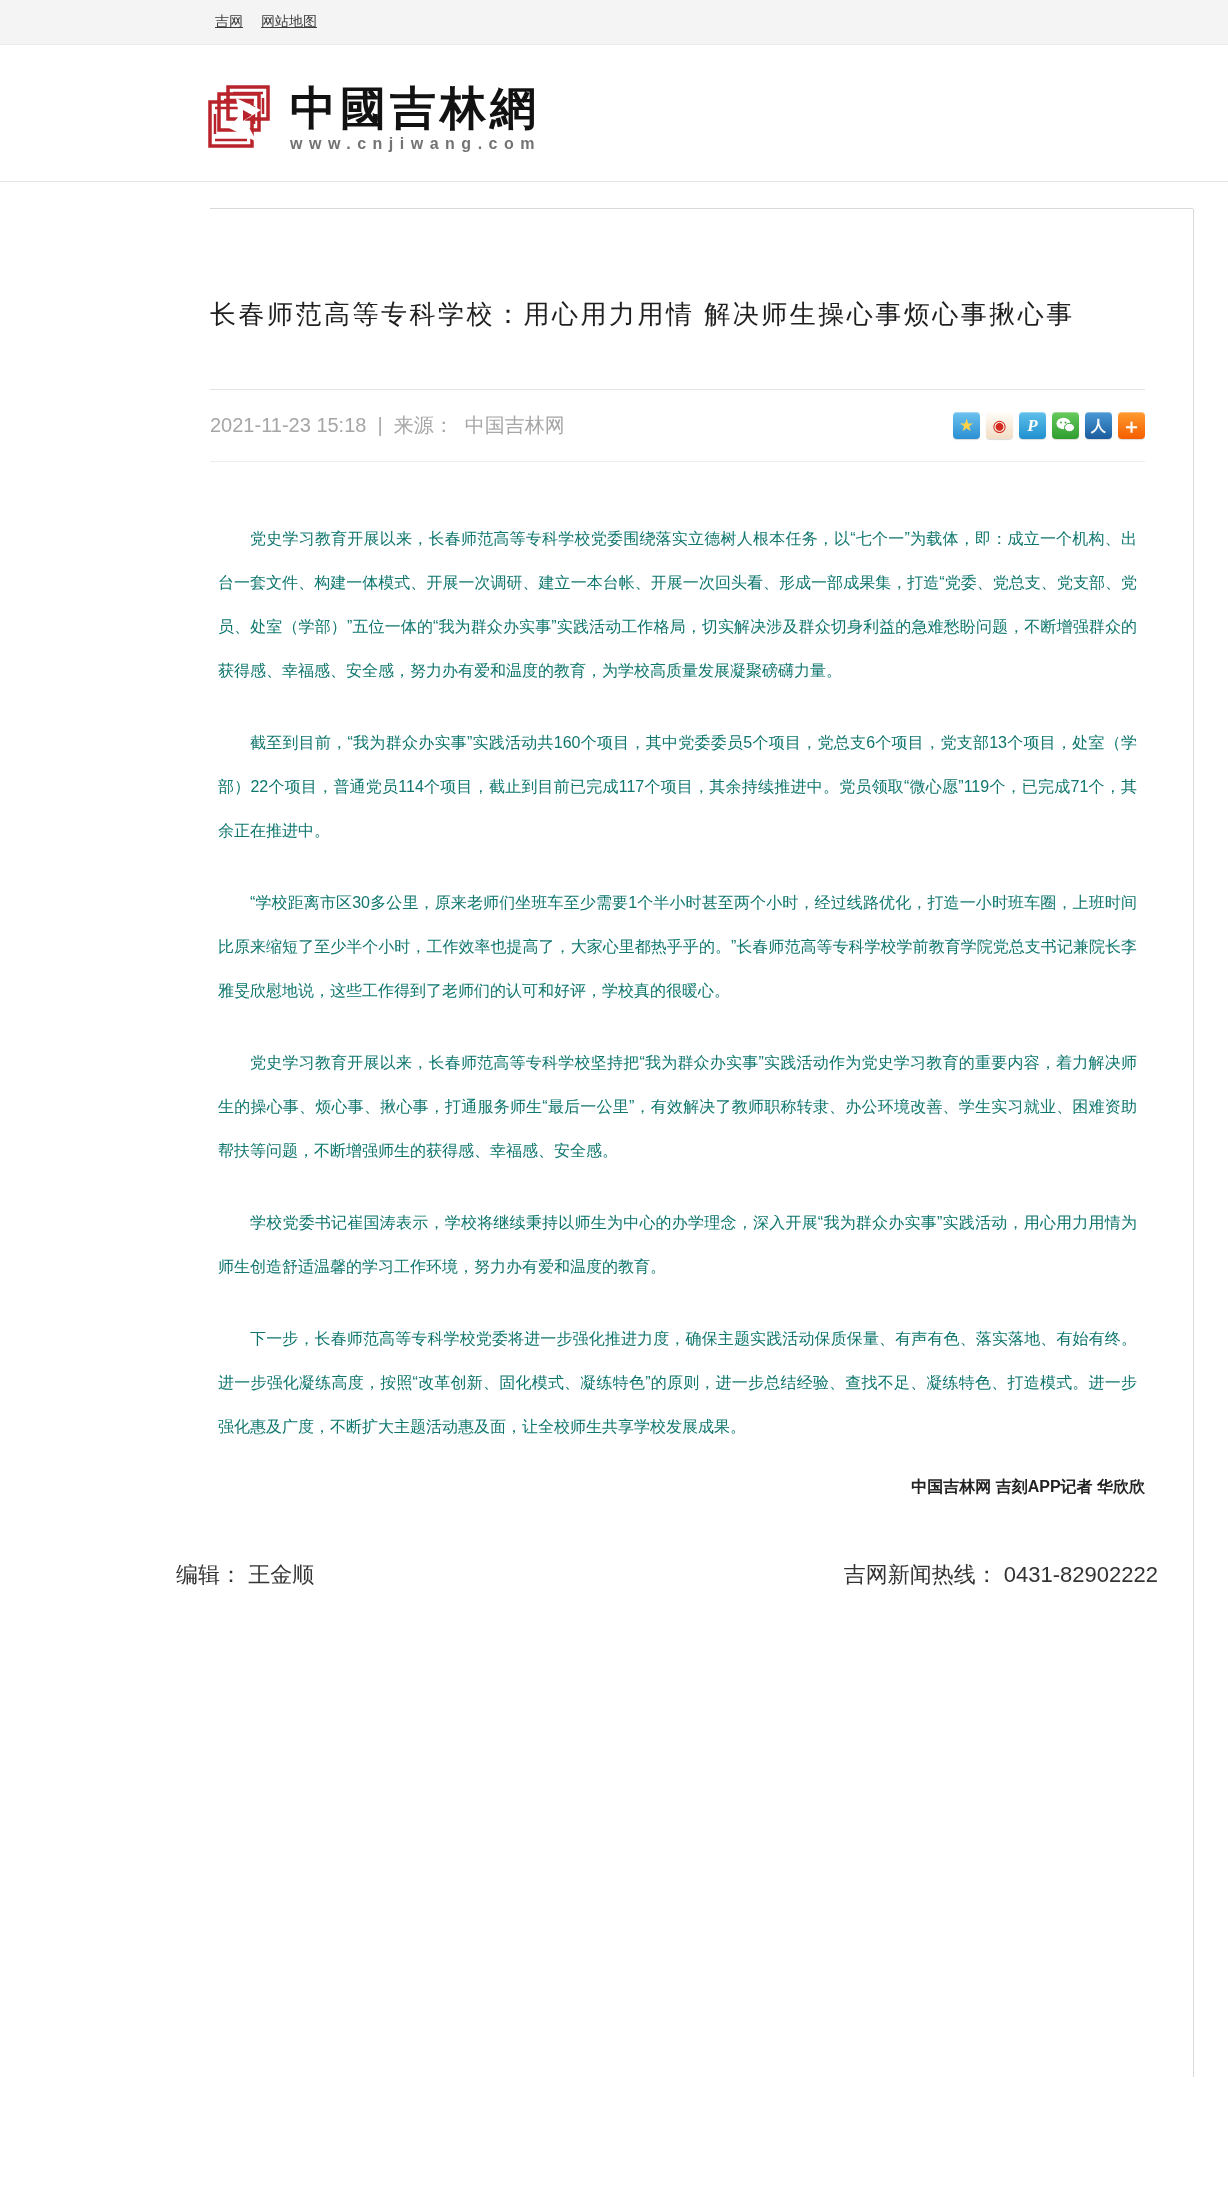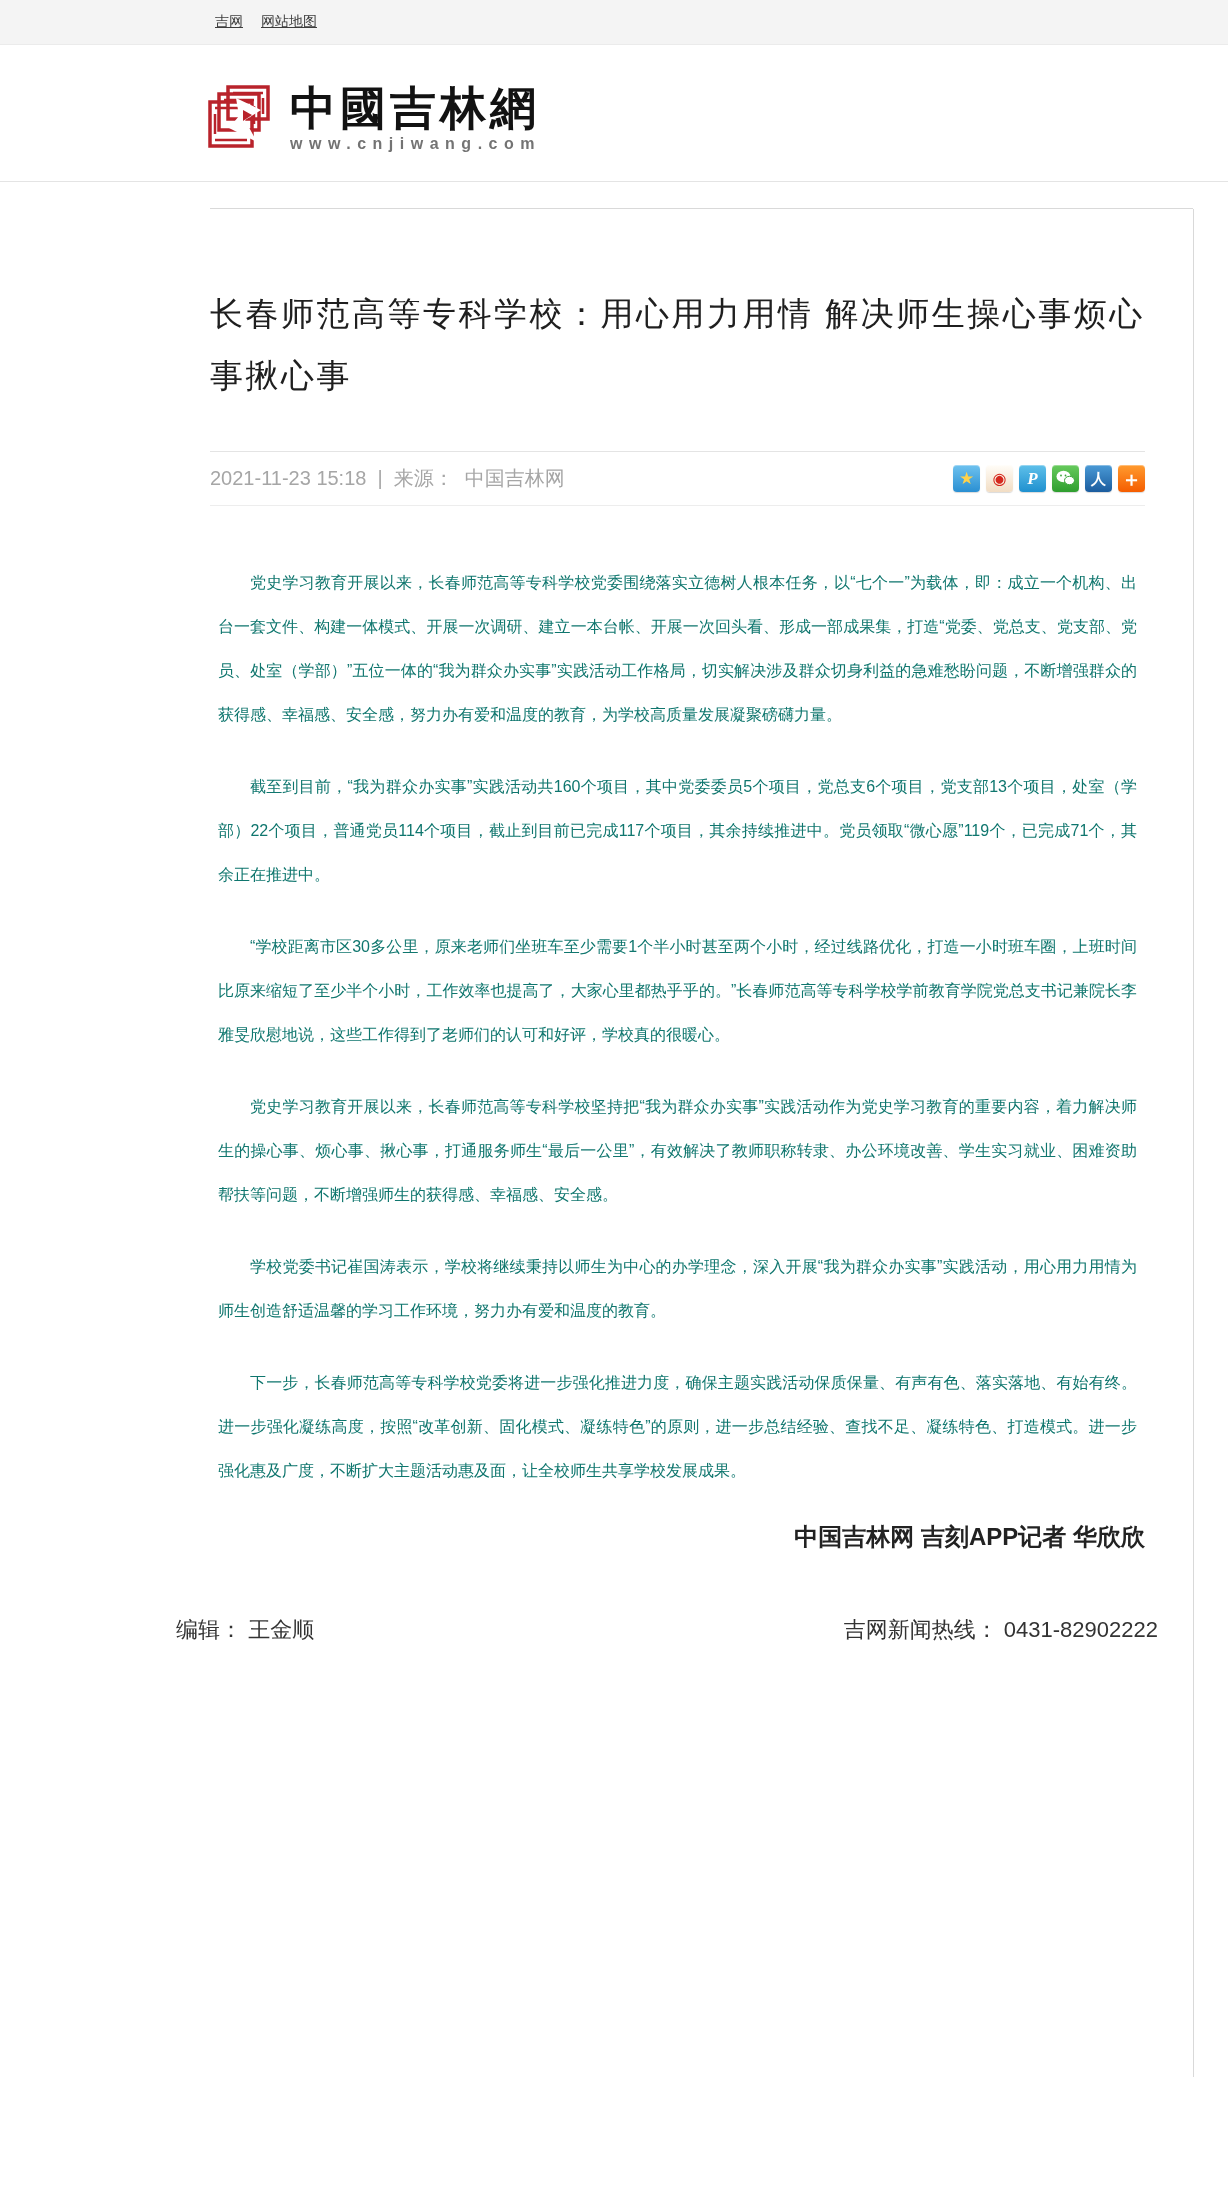--- a/index.html
+++ b/index.html
@@ -30,25 +30,25 @@
   }
   .full-divider { border-top:1px solid #e4e4e4; height:0; }
   
   .v-divider { position:absolute; left:1193px; top:209px; width:1px; height:1868px; background:#d9d9d9; }
   
   .article {
     margin:26px 0 0 210px; width:983px;
     border-top:1px solid #d9d9d9; padding-right:48px;
   }
   .article-title {
-    margin:74px 0 0; font-size:33px; font-weight:400; color:#1f1f1f;
+    margin:74px 0 0; font-size:26px; font-weight:400; color:#1f1f1f;
     line-height:62px; letter-spacing:2.5px;
   }
   .meta-row {
-    margin-top:44px; height:55px;
+    margin-top:44px; height:73px;
     border-top:1px solid #e4e4e4; border-bottom:1px solid #ededed;
     display:flex; align-items:center; justify-content:space-between;
     font-size:20px; color:#a6a6a6;
   }
   .meta-left { display:flex; align-items:center; gap:11px; white-space:nowrap; }
   .share-row { display:flex; align-items:center; gap:6px; }
   .share-icon {
     width:27px; height:27px; border-radius:4px; cursor:pointer;
     display:flex; align-items:center; justify-content:center;
     font-size:15px; font-weight:bold; color:#fff; line-height:1;
@@ -59,21 +59,21 @@
   .si-friend  { background:linear-gradient(#5fc0ea,#1f90cf); font-style:italic; font-family:"Liberation Serif",serif; font-size:17px; }
   .si-wechat  { background:linear-gradient(#67ca5d,#2f9e2f); }
   .si-renren  { background:linear-gradient(#4a9ad6,#1b5c9e); font-size:15px; }
   .si-more    { background:linear-gradient(#ff9b2f,#f55d00); font-size:20px; }
   
   .body { margin-top:55px; }
   .para {
     font-size:16px; line-height:44px; color:#0f766e;
     text-align:justify; text-indent:2em; margin:0 8px 28px;
   }
-  .byline { margin:6px 0 0; font-size:24px; font-weight:bold; color:#222; text-align:right; }
+  .byline { margin:6px 0 0; font-size:16px; font-weight:bold; color:#222; text-align:right; }
   
   .footer-row {
     margin:62px 0 0 176px; width:982px;
     display:flex; justify-content:space-between; align-items:flex-end;
     font-size:22px; color:#333;
   }
   .footer-left, .footer-right { white-space:nowrap; }
 </style>
 </head>
 <body>

